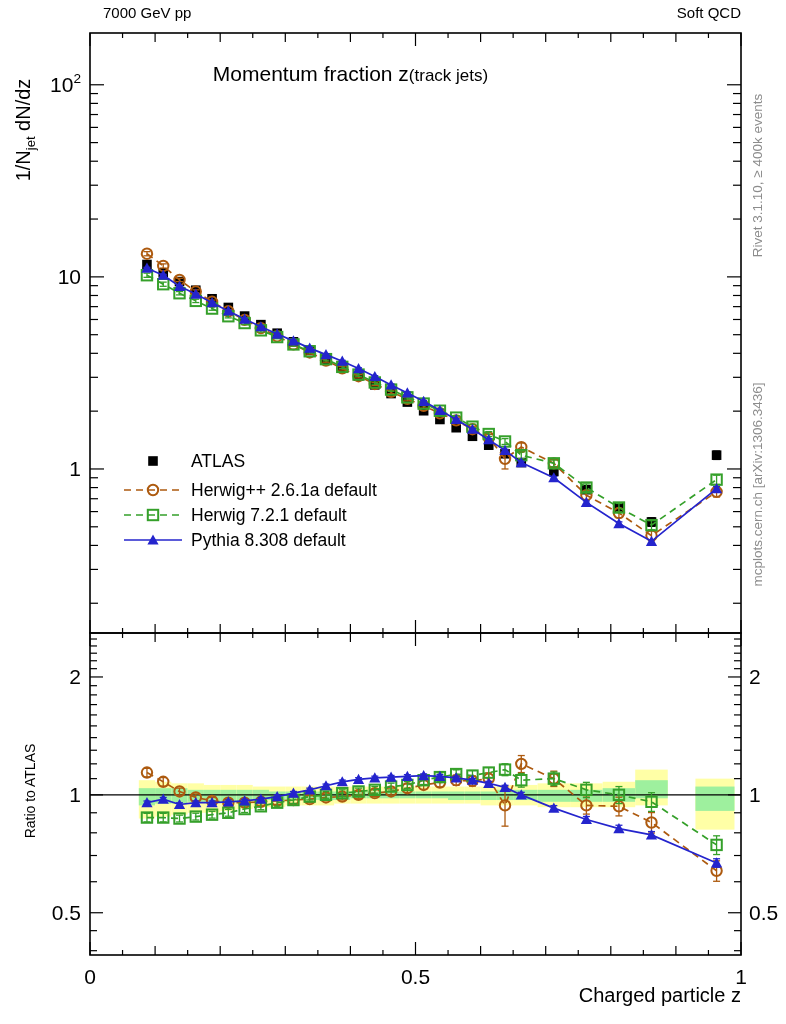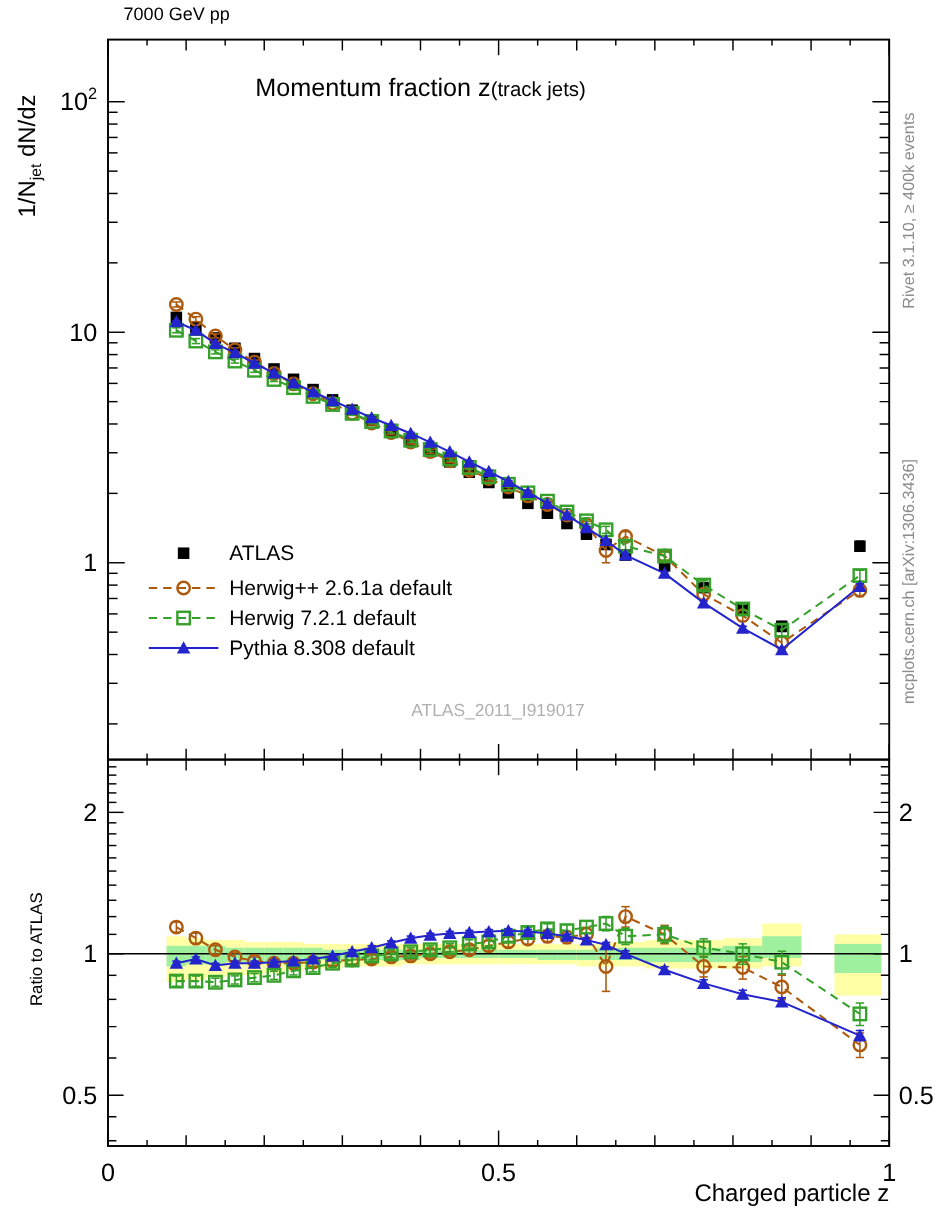--- a/index.html
+++ b/index.html
@@ -1091,26 +1091,26 @@
       <text x="191" y="496" text-anchor="start" font-size="17.5" font-family="&quot;Liberation Sans&quot;, sans-serif" fill="#000">Herwig++ 2.6.1a default</text>
       <line x1="124" y1="515" x2="182" y2="515" stroke="#35a02a" stroke-width="1.7" stroke-dasharray="7,5"></line>
       <rect x="147.8" y="509.8" width="10.4" height="10.4" fill="none" stroke="#35a02a" stroke-width="2"></rect>
       <text x="191" y="521" text-anchor="start" font-size="17.5" font-family="&quot;Liberation Sans&quot;, sans-serif" fill="#000">Herwig 7.2.1 default</text>
       <line x1="124" y1="540" x2="182" y2="540" stroke="#2424cd" stroke-width="1.7"></line>
       <path d="M153 534.4 L158.6 544.6 L147.4 544.6 Z" fill="#2424cd"></path>
       <text x="191" y="546" text-anchor="start" font-size="17.5" font-family="&quot;Liberation Sans&quot;, sans-serif" fill="#000">Pythia 8.308 default</text>
     </svg>
 
   <div class="lbl hdr hdr-left">7000 GeV pp</div>
+  <div class="lbl hdr hdr-right">Soft QCD</div>
 
   <div class="lbl plot-title"><span>Momentum fraction z</span><span class="small">(track jets)</span></div>
 
   <div class="lbl ylabel"><span>1/N</span><sub>jet</sub><span> dN/dz</span></div>
 
   <div class="lbl ratio-label">Ratio to ATLAS</div>
 
   <div class="lbl side side-top">Rivet 3.1.10, ≥ 400k events</div>
   <div class="lbl side side-bottom">mcplots.cern.ch [arXiv:1306.3436]</div>
 
-  <div class="lbl watermark">ATLAS_2011_I919017</div>
 
   <div class="lbl xlabel">Charged particle z</div>
 </div>
 
 </body></html>

